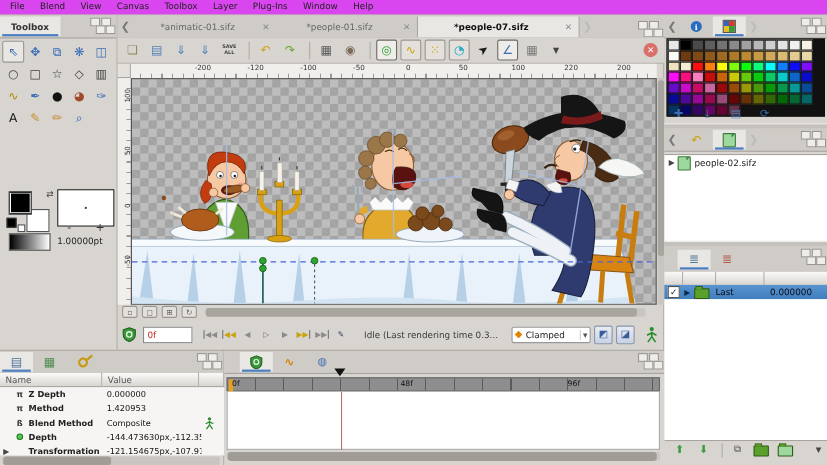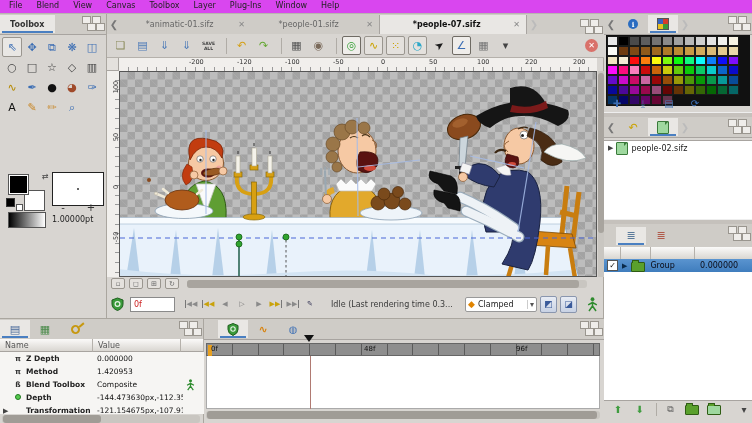--- a/index.html
+++ b/index.html
@@ -46,21 +46,21 @@
   #maintb{position:absolute;left:0;top:20px;width:497px;height:24px;background:#d8d5d1;border-bottom:1px solid #b5b1ab;display:flex;align-items:center;padding-left:4px;box-sizing:border-box;}
   .tbtn{width:19px;height:19px;display:flex;align-items:center;justify-content:center;font-size:11px;margin-right:3px;box-sizing:border-box;}
   .tbtn.boxed{border:1px solid #9a968f;background:#e4e1dd;border-radius:2px;}
   .tbtn.boxed.act{background:#efedea;border-color:#6f6b64;}
   .tsep{width:1px;height:16px;background:#b0aca6;margin:0 5px;}
   .tspring{flex:1;}
   .tbtn.circ{width:13px;height:13px;border-radius:50%;font-size:8px;display:flex;align-items:center;justify-content:center;margin-right:6px;}
   .savetext{font-size:4.5px;line-height:5px;font-weight:bold;color:#444;text-align:center;}
   
   #hruler{position:absolute;left:12px;top:44px;width:478px;height:13px;background:#f1efec;border-bottom:1px solid #8a8a8a;background-image:repeating-linear-gradient(to right,transparent 0,transparent 8.6px,#999 8.6px,#999 9.6px);background-size:100% 4px;background-position:0 9px;background-repeat:no-repeat;overflow:hidden;}
-  .hlab{position:absolute;top:0;font-size:6.5px;color:#333;margin-left:12px;}
+  .hlab{position:absolute;top:0;font-size:6.5px;color:#333;}
   #vruler{position:absolute;left:0;top:57px;width:12px;height:206px;background:#f1efec;border-right:1px solid #8a8a8a;background-image:repeating-linear-gradient(to bottom,transparent 0,transparent 8.6px,#999 8.6px,#999 9.6px);background-size:4px 100%;background-position:8px 0;background-repeat:no-repeat;overflow:hidden;}
   .vlab{position:absolute;left:-1px;font-size:6.5px;color:#333;transform:rotate(-90deg);transform-origin:center;width:20px;text-align:center;}
   #rcorner{position:absolute;left:0;top:44px;width:12px;height:13px;background:#e4e1dd;border-right:1px solid #a8a4a0;border-bottom:1px solid #a8a4a0;box-sizing:border-box;}
   
   #viewport{position:absolute;left:12px;top:57px;width:478px;height:206px;background-color:#bdbdbd;background-image:linear-gradient(45deg,#a3a3a3 25%,transparent 25%,transparent 75%,#a3a3a3 75%),linear-gradient(45deg,#a3a3a3 25%,transparent 25%,transparent 75%,#a3a3a3 75%);background-size:15px 15px;background-position:0 0,7.5px 7.5px;border:1px solid #555;box-sizing:border-box;overflow:hidden;}
   #vscroll{position:absolute;left:491px;top:57px;width:6px;height:206px;background:#c9c6c1;}
   #vscroll i{position:absolute;left:0;width:6px;top:2px;height:160px;background:#a8a49e;border-radius:3px;}
   #cbtnrow{position:absolute;left:0;top:263px;width:497px;height:13px;display:flex;align-items:center;}
   .cbtn{width:14px;height:11px;border:1px solid #9a968f;border-radius:2px;background:#e4e1dd;margin-left:4px;display:flex;align-items:center;justify-content:center;font-size:7px;color:#666;box-sizing:border-box;}
   #chscroll{margin-left:8px;width:400px;height:8px;background:#c9c6c1;border-radius:3px;}
@@ -504,21 +504,21 @@
           <span class="pname">Z Depth</span>
           <span class="pval">0.000000</span>
         </span>
         <span class="prow" style="top: 13px;">
           <span class="pic">π</span>
           <span class="pname">Method</span>
           <span class="pval">1.420953</span>
         </span>
         <span class="prow" style="top: 26px;">
           <span class="pic">ß</span>
-          <span class="pname">Blend Toolbox</span>
+          <span class="pname">Blend Method</span>
           <span class="pval">Composite</span>
           <span class="svgic" style="position: absolute; left: 186px;">
             <svg width="9" height="12" viewBox="0 0 11 15">
               <circle cx="5.5" cy="2.2" r="1.9" fill="#2e8b2e"></circle>
               <path d="M5.5,4.5 V9 M5.5,5.5 L1.2,7.8 M5.5,5.5 L9.8,7.8 M5.5,9 L2,14 M5.5,9 L9,14" stroke="#2e8b2e" stroke-width="1.5" fill="none"></path>
             </svg>
           </span>
         </span>
         <span class="prow" style="top: 39px;">
           <span class="pic"><span class="odot" style="display:inline-block;"></span></span>
@@ -724,21 +724,21 @@
         <i style="left:46px;"></i>
         <i style="left:90px;"></i>
         <span style="left: 22px;">Icon</span>
         <span style="left: 51px;">Name</span>
         <span style="left: 94px;">Z Depth</span>
       </div>
     <div id="lyrrow">
       <span class="chk">✓</span>
       <span style="margin-left:4px;font-size:7px;color:#0a2a4a;">▶</span>
       <span class="folder" style="margin-left:4px;"></span>
-      <span style="margin-left:5px;">Group</span>
+      <span style="margin-left:5px;">Last</span>
       <span style="position:absolute;left:96px;">0.000000</span>
     </div>
     <div id="lyrwhite"></div>
     <div id="lyrtb">
       <span class="ltbtn" style="color:#3f9c3f;">⬆</span>
       <span class="ltbtn" style="color:#3f9c3f;">⬇</span>
       <span class="lsep"></span>
       <span class="ltbtn" style="color:#555;font-size:9px;">⧉</span>
       <span class="ltbtn">
           <span class="folder"></span>

